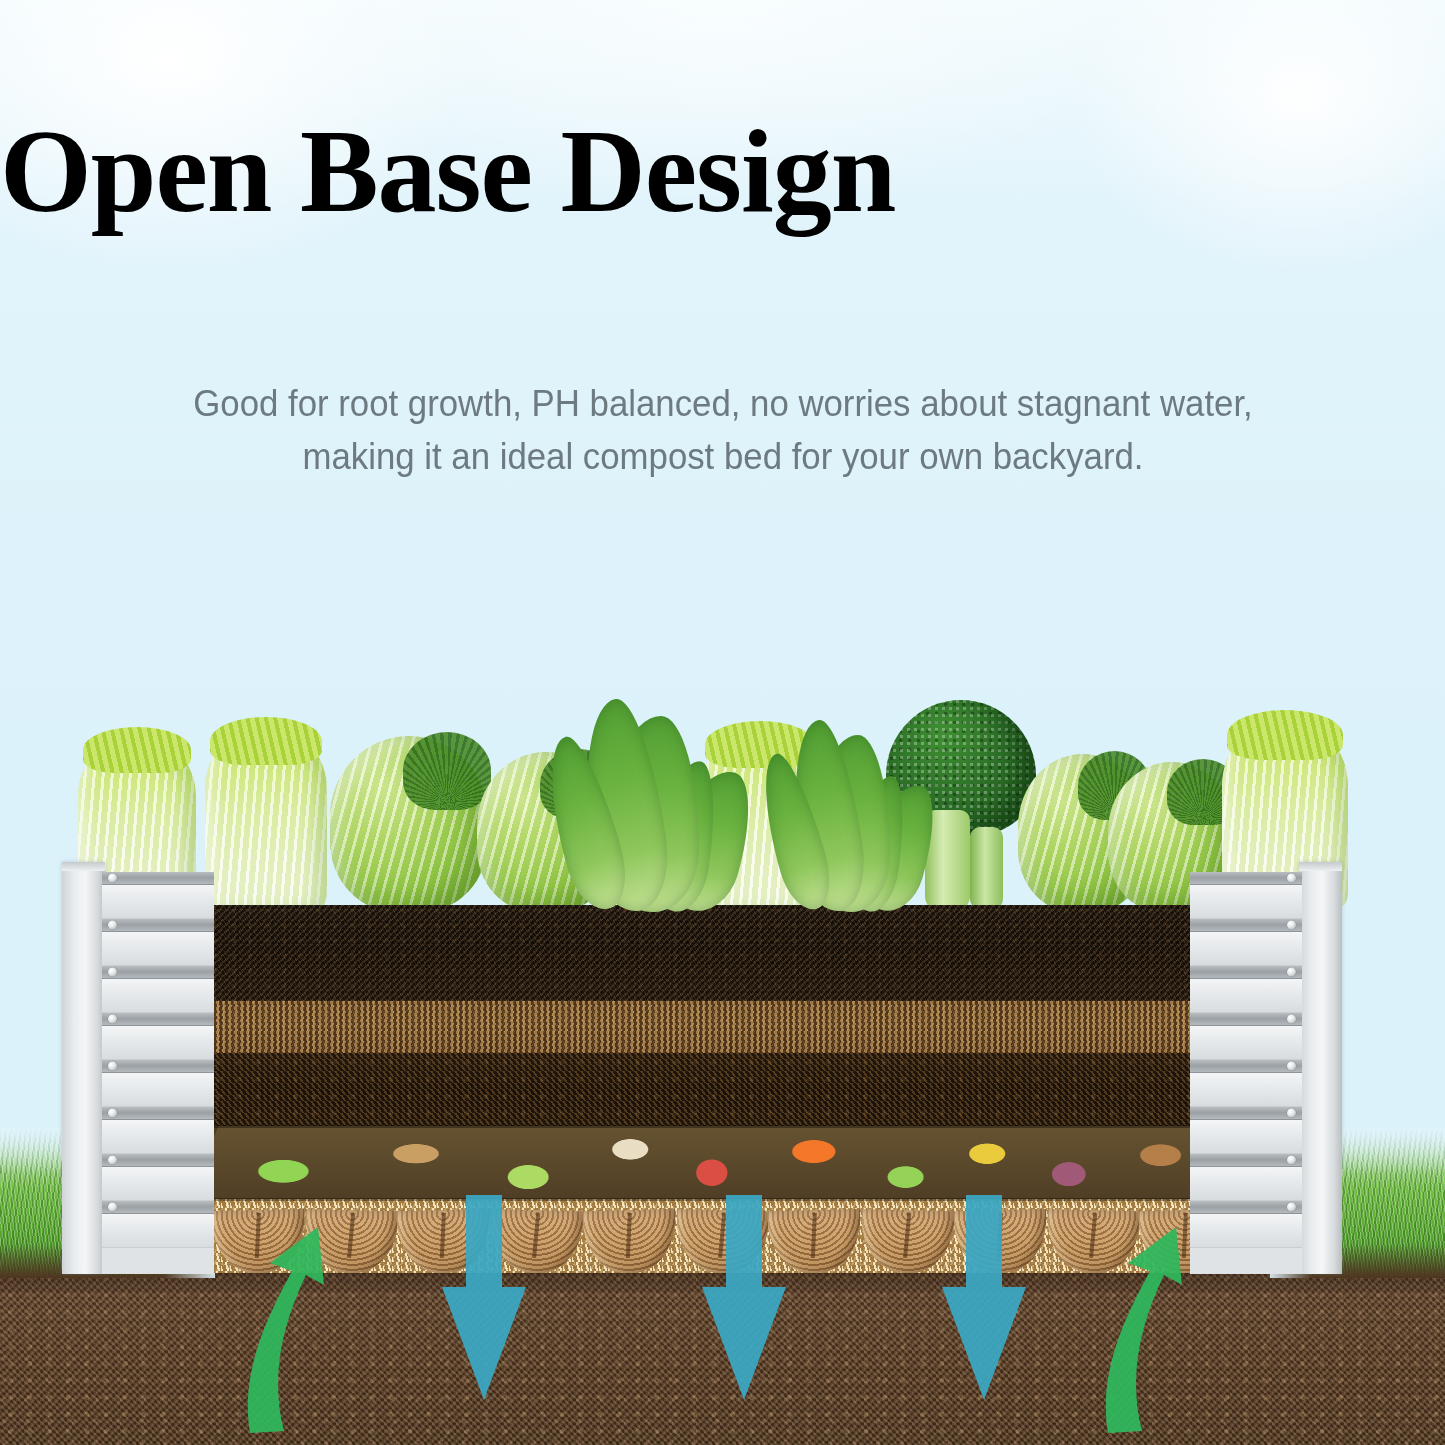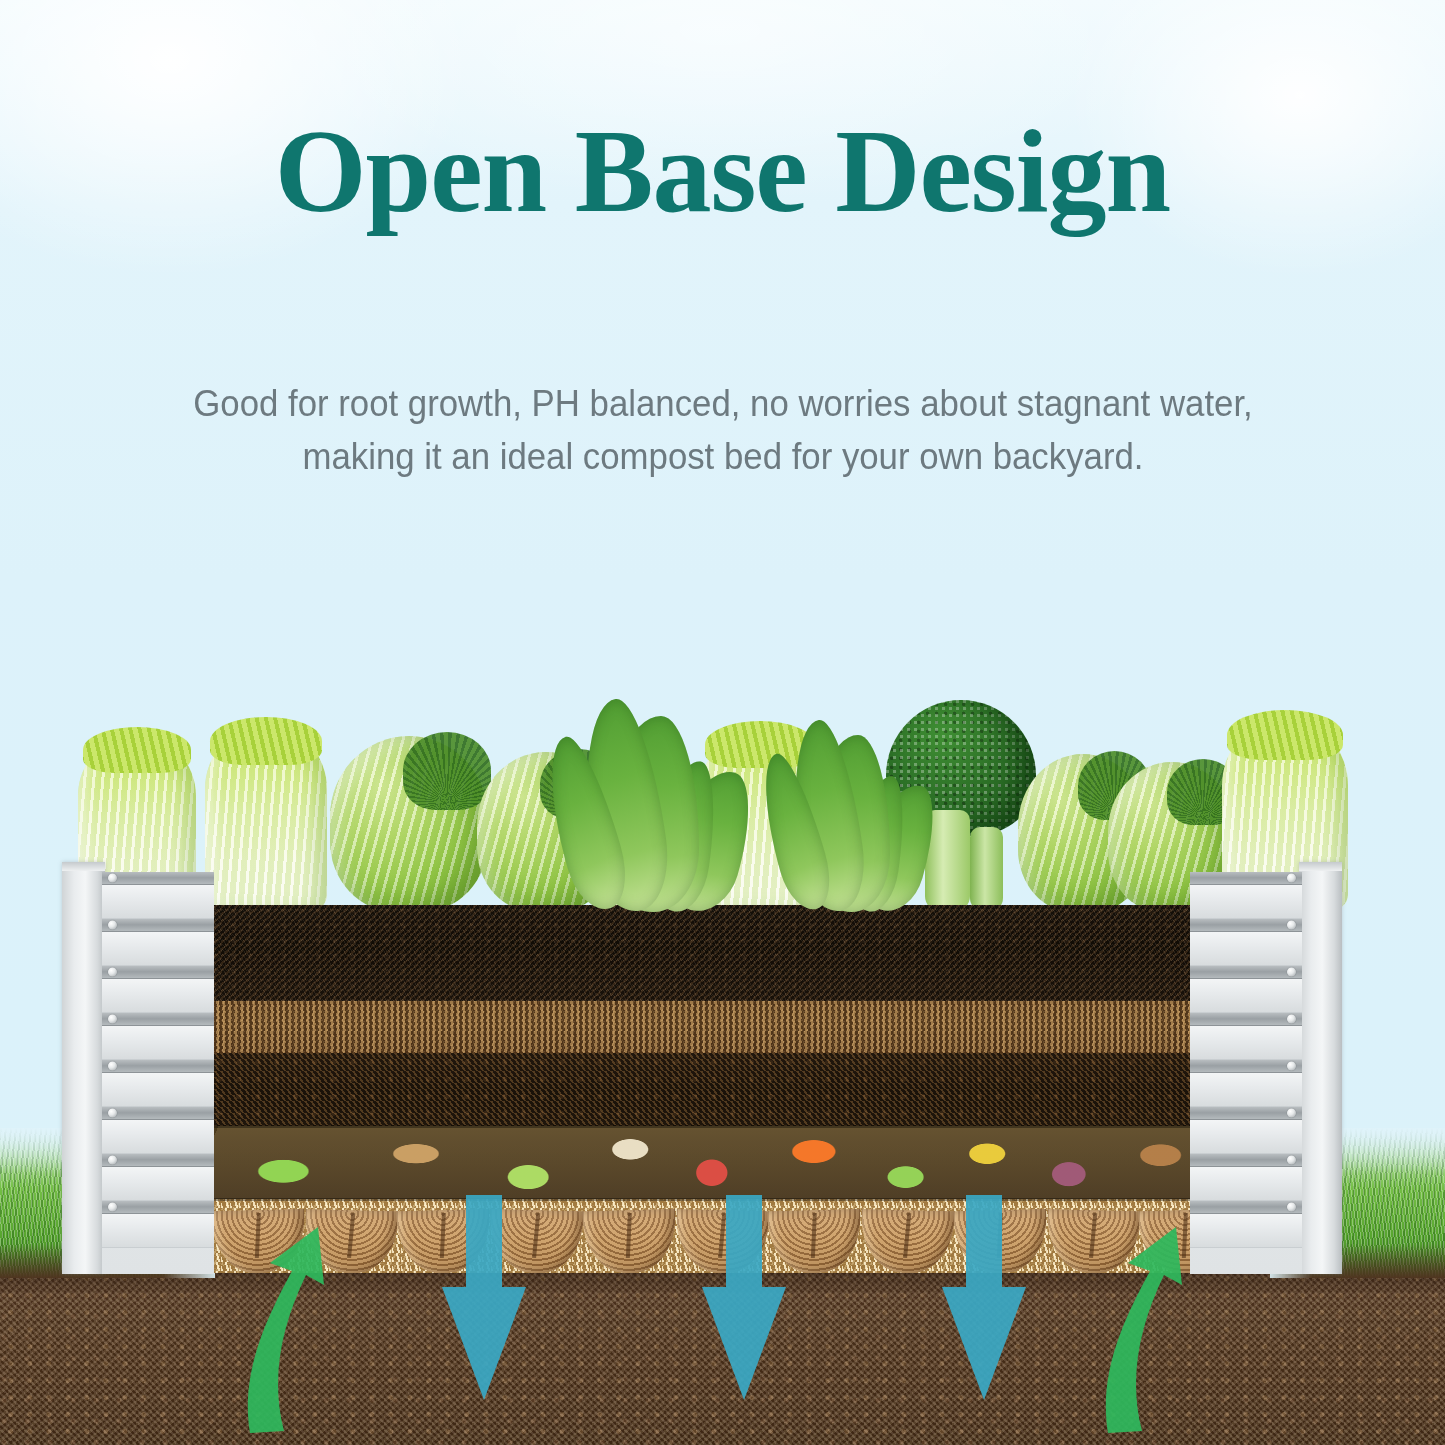--- a/index.html
+++ b/index.html
@@ -18,27 +18,26 @@
     background:
       radial-gradient(ellipse 420px 300px at 170px 60px, rgba(255,255,255,.98) 0%, rgba(255,255,255,0) 72%),
       radial-gradient(ellipse 330px 260px at 1300px 95px, rgba(255,255,255,.95) 0%, rgba(255,255,255,0) 70%),
       radial-gradient(ellipse 600px 230px at 720px 30px, rgba(255,255,255,.55) 0%, rgba(255,255,255,0) 75%),
       linear-gradient(180deg,#f2fbfe 0%, #e2f4fb 14%, #ddf2fa 40%, #dbf2fa 70%, #dcf2fa 100%);
   }
 
   
   .title {
     position:absolute; left:0; top:112px; width:1445px;
-    text-align:center;
     font-family:"Liberation Serif", serif;
     font-weight:700;
     font-size:118px;
     line-height:1.02;
     letter-spacing:-1px;
-    color:#0f766e;
+    color:#000000;
     transform:scaleX(1.0);
   }
   .subtitle {
     position:absolute; left:50%; top:378px; transform:translateX(-50%);
     width:1330px; text-align:center;
     font-family:"Liberation Sans", sans-serif;
     font-size:37px; line-height:1.42;
     color:#6d7a80; font-weight:400;
     transform:translateX(-50%) scaleX(0.94);
   }

